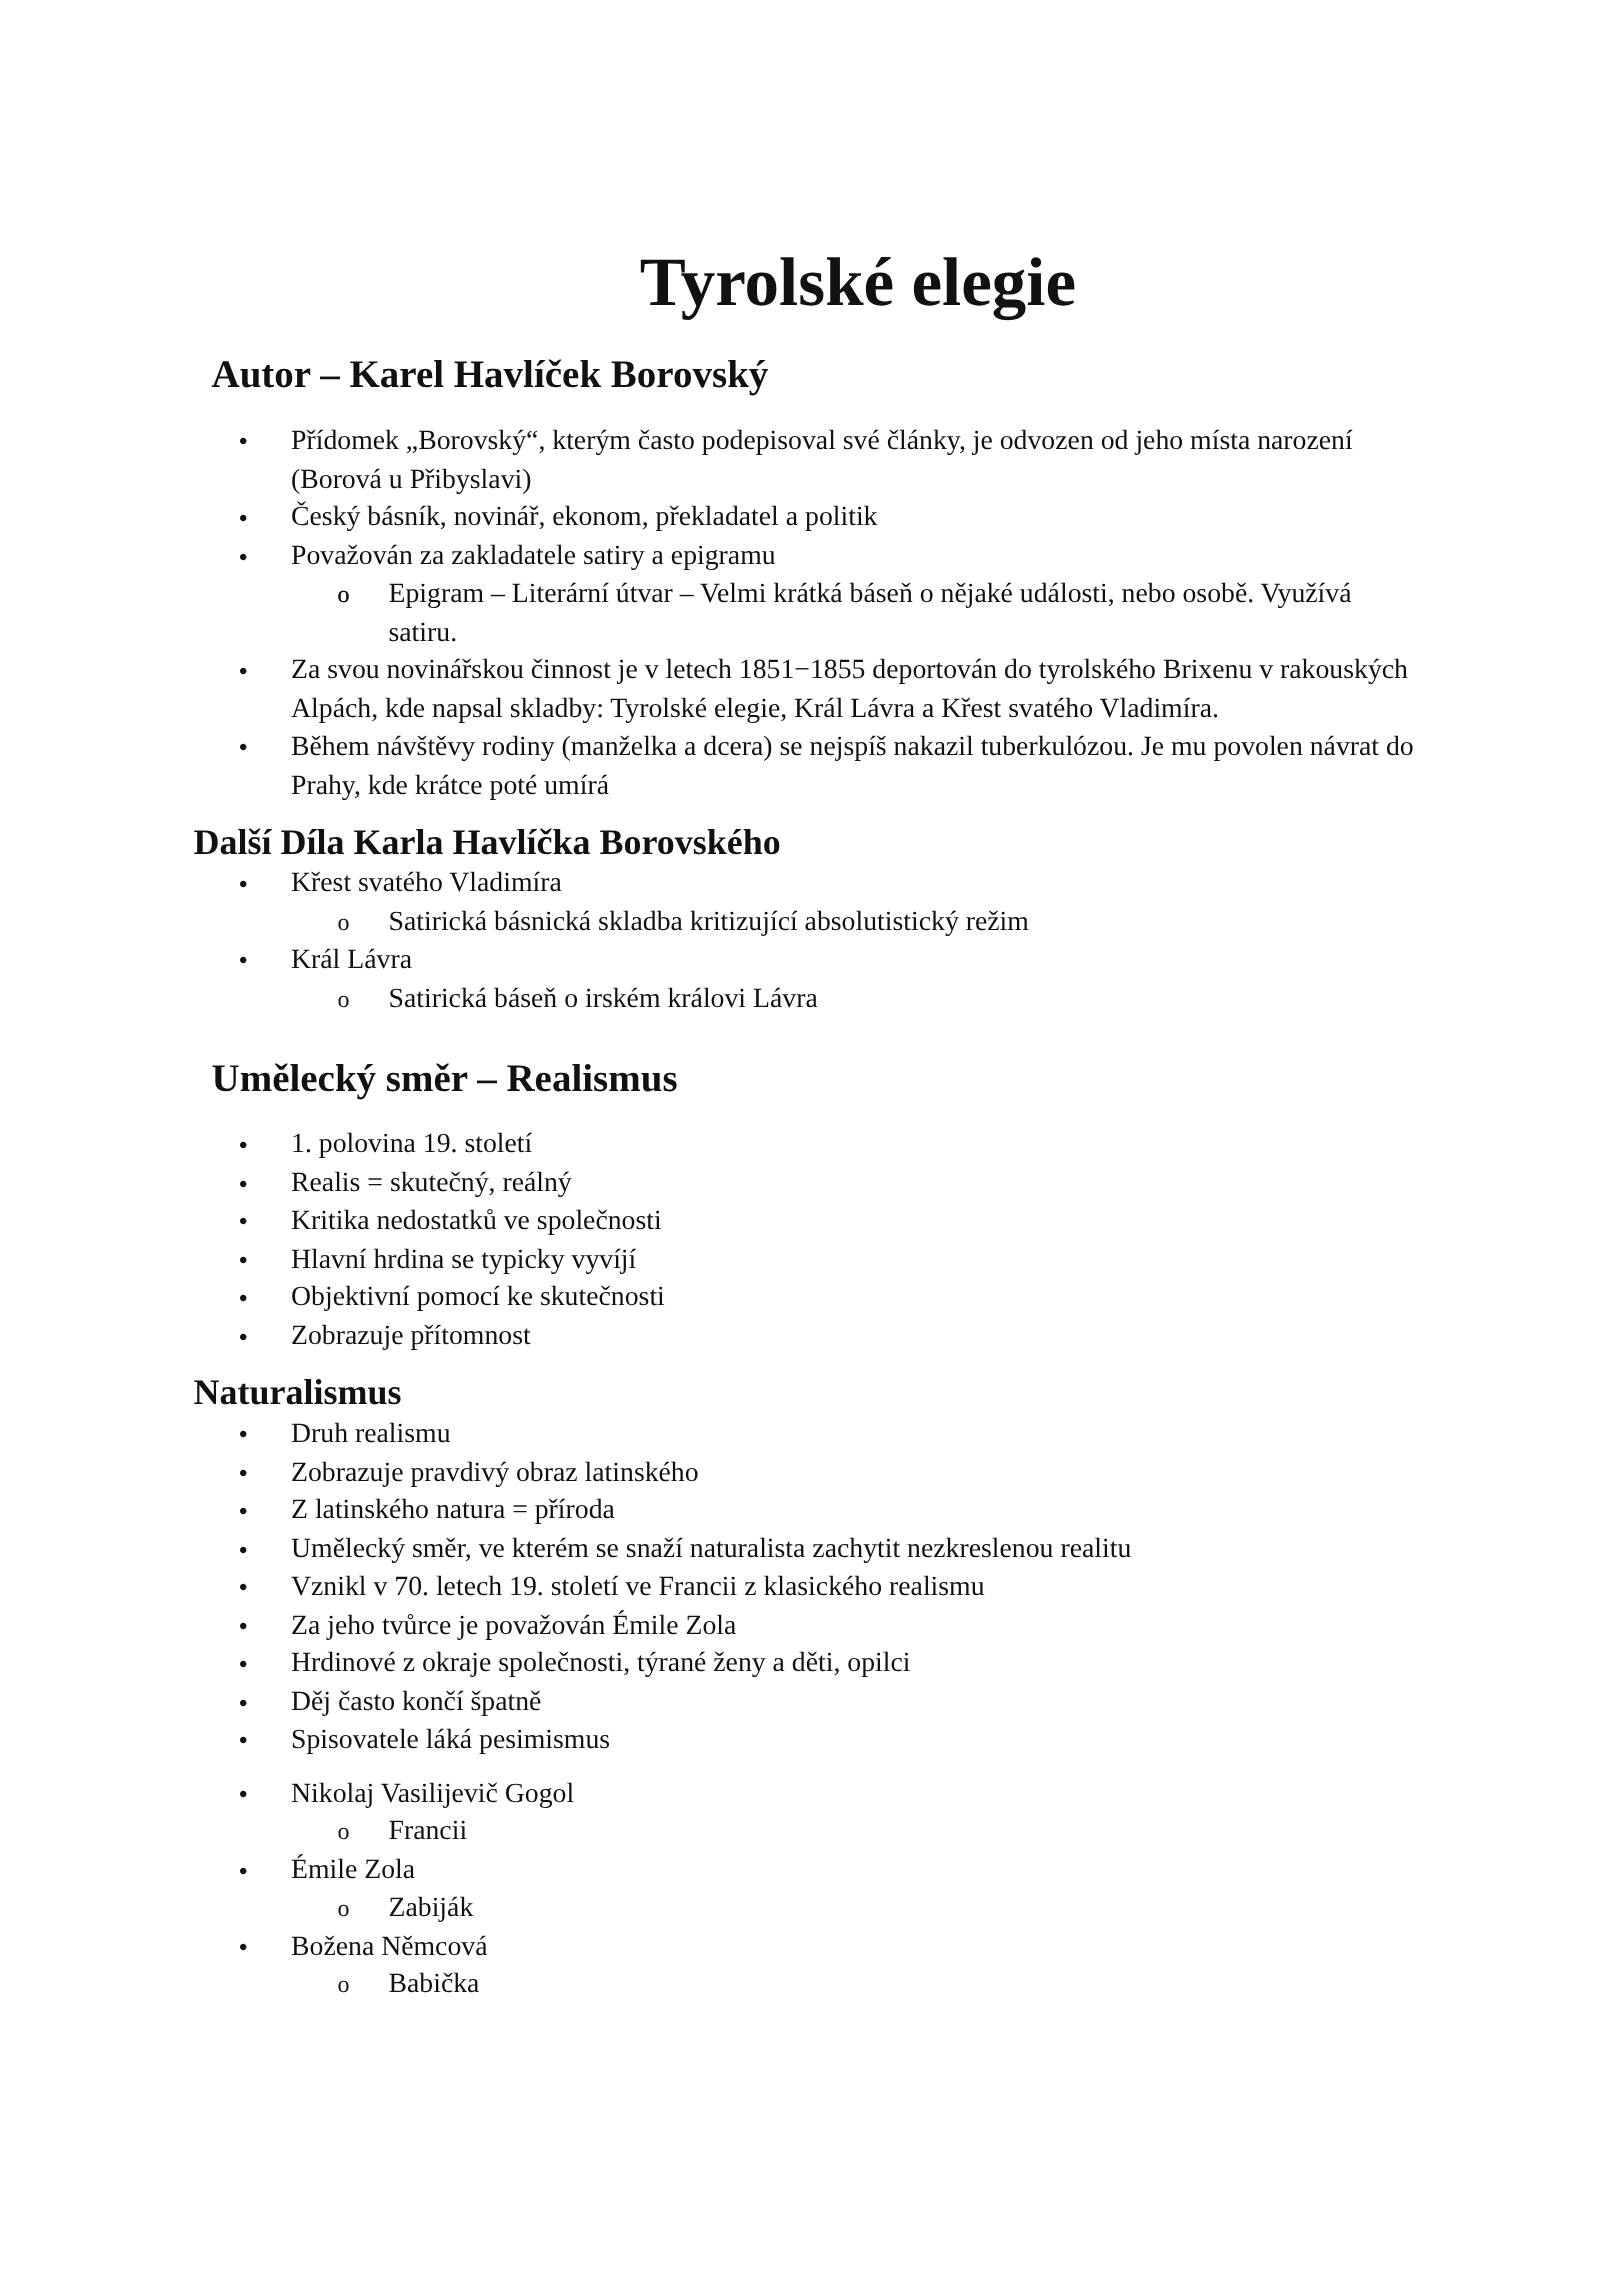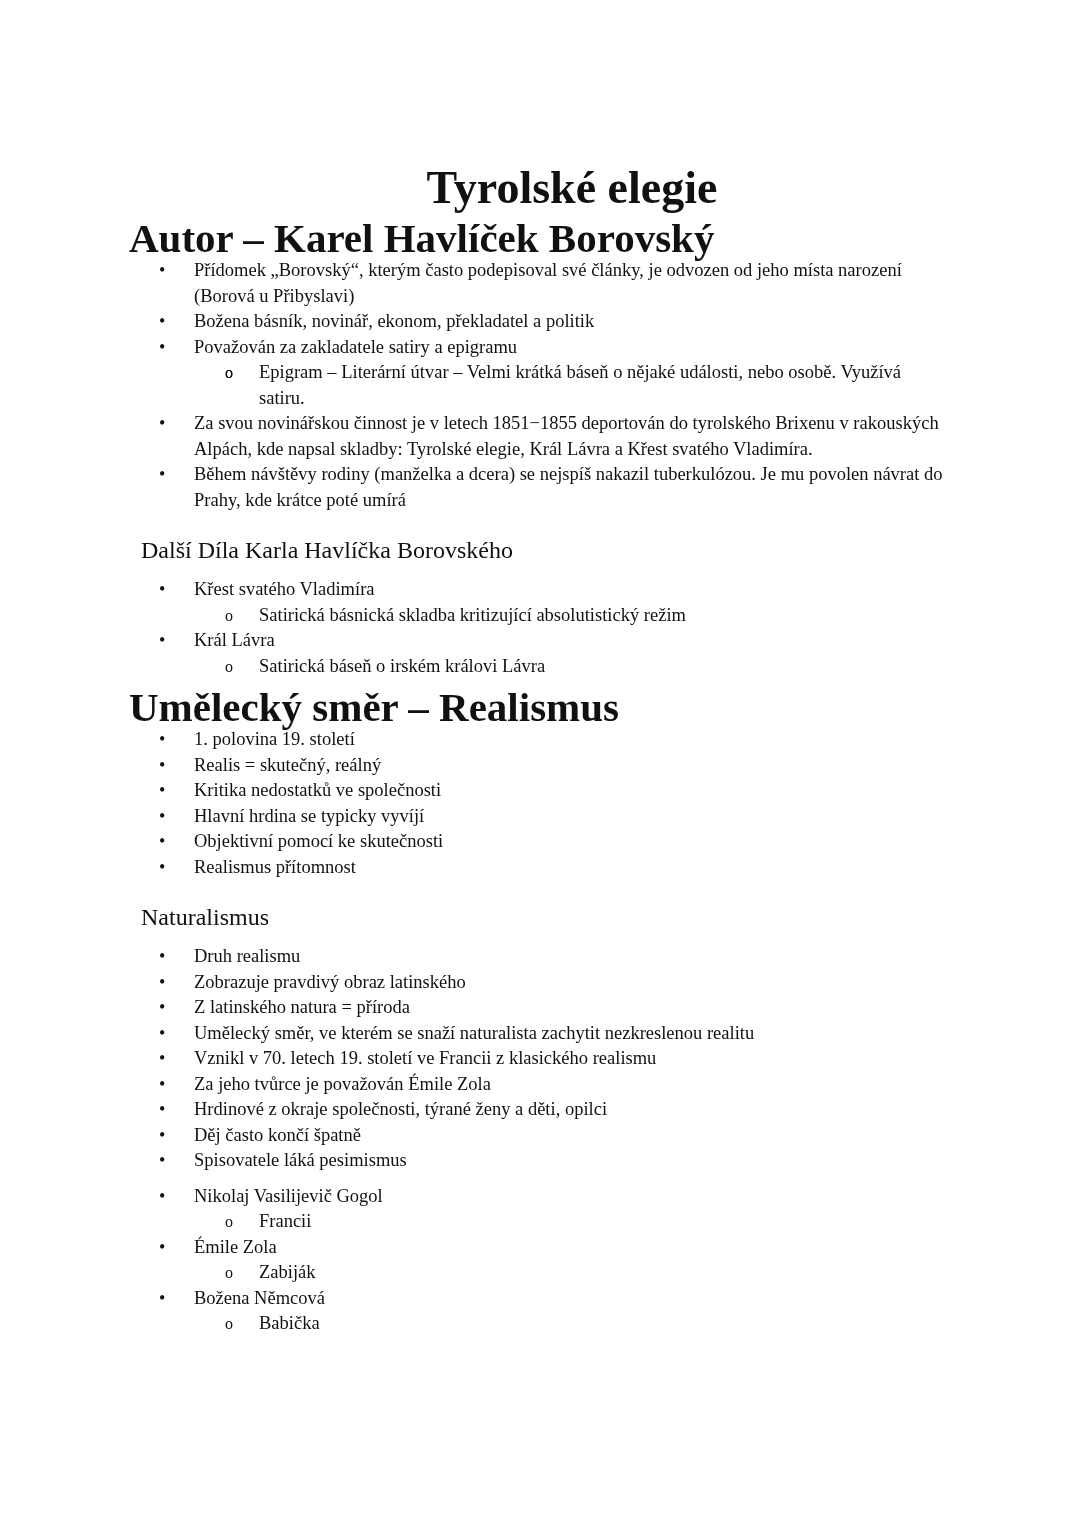--- a/index.html
+++ b/index.html
@@ -5,42 +5,42 @@
     html, body { margin: 0; padding: 0; background: #ffffff; }
     body {
       width: 1080px; height: 1527px; position: relative; overflow: hidden;
       font-family: "Liberation Serif", "DejaVu Serif", serif; color: #111111;
     }
     .page { position: absolute; left: 129px; top: 158px; width: 820px; }
     .title {
       text-align: center; font-weight: bold; font-size: 46px; line-height: 60px;
       margin: 0 0 0 0; padding-left: 66px;
     }
-    .h1 { font-weight: bold; font-size: 41px; line-height: 40px; margin: 0; }
-    .h2 { font-weight: normal; font-size: 24px; line-height: 30px; margin: 12px; }
+    .h1 { font-weight: bold; font-size: 26px; line-height: 40px; margin: 12px; }
+    .h2 { font-weight: bold; font-size: 24px; line-height: 30px; margin: 0; }
     ul { margin: 0; padding: 0; list-style: none; }
     li { position: relative; font-size: 18.5px; line-height: 25.5px; }
     .l1 { padding-left: 65px; }
     .l1 > .bullet { position: absolute; left: 30px; top: 0; font-size: 18px; }
     .l2 { padding-left: 130px; }
     .l2 > .bullet { position: absolute; left: 96px; top: 0; font-size: 16px; }
     .sec-gap { height: 10px; }
     .sec-gap-s { height: 8px; }
   </style>
 </head>
 <body>
 
 <div class="page">
   <h1 class="title">Tyrolské elegie</h1>
 
   <section>
     <h2 class="h1">Autor – Karel Havlíček Borovský</h2>
     <ul>
       <li class="l1"><span class="bullet">•</span><span>Přídomek „Borovský“, kterým často podepisoval své články, je odvozen od jeho místa narození (Borová u Přibyslavi)</span></li>
-      <li class="l1"><span class="bullet">•</span><span>Božena básník, novinář, ekonom, překladatel a politik</span></li>
+      <li class="l1"><span class="bullet">•</span><span>Český básník, novinář, ekonom, překladatel a politik</span></li>
       <li class="l1"><span class="bullet">•</span><span>Považován za zakladatele satiry a epigramu</span></li>
       <li class="l2"><span class="bullet">o</span></li>
       <li class="l2"><span class="bullet">o</span><span>Epigram – Literární útvar – Velmi krátká báseň o nějaké události, nebo osobě. Využívá satiru.</span></li>
       <li class="l1"><span class="bullet">•</span><span>Za svou novinářskou činnost je v letech 1851−1855 deportován do tyrolského Brixenu v rakouských Alpách, kde napsal skladby: Tyrolské elegie, Král Lávra a Křest svatého Vladimíra.</span></li>
       <li class="l1"><span class="bullet">•</span><span>Během návštěvy rodiny (manželka a dcera) se nejspíš nakazil tuberkulózou. Je mu povolen návrat do Prahy, kde krátce poté umírá</span></li>
     </ul>
   </section>
 
   <div class="sec-gap"></div>
 
@@ -57,21 +57,21 @@
   <div class="sec-gap-s"></div>
 
   <section>
     <h2 class="h1">Umělecký směr – Realismus</h2>
     <ul>
       <li class="l1"><span class="bullet">•</span><span>1. polovina 19. století</span></li>
       <li class="l1"><span class="bullet">•</span><span>Realis = skutečný, reálný</span></li>
       <li class="l1"><span class="bullet">•</span><span>Kritika nedostatků ve společnosti</span></li>
       <li class="l1"><span class="bullet">•</span><span>Hlavní hrdina se typicky vyvíjí</span></li>
       <li class="l1"><span class="bullet">•</span><span>Objektivní pomocí ke skutečnosti</span></li>
-      <li class="l1"><span class="bullet">•</span><span>Realismus přítomnost</span></li>
+      <li class="l1"><span class="bullet">•</span><span>Zobrazuje přítomnost</span></li>
     </ul>
   </section>
 
   <div class="sec-gap"></div>
 
   <section>
     <h3 class="h2">Naturalismus</h3>
     <ul>
       <li class="l1"><span class="bullet">•</span><span>Druh realismu</span></li>
       <li class="l1"><span class="bullet">•</span><span>Zobrazuje pravdivý obraz latinského</span></li>

